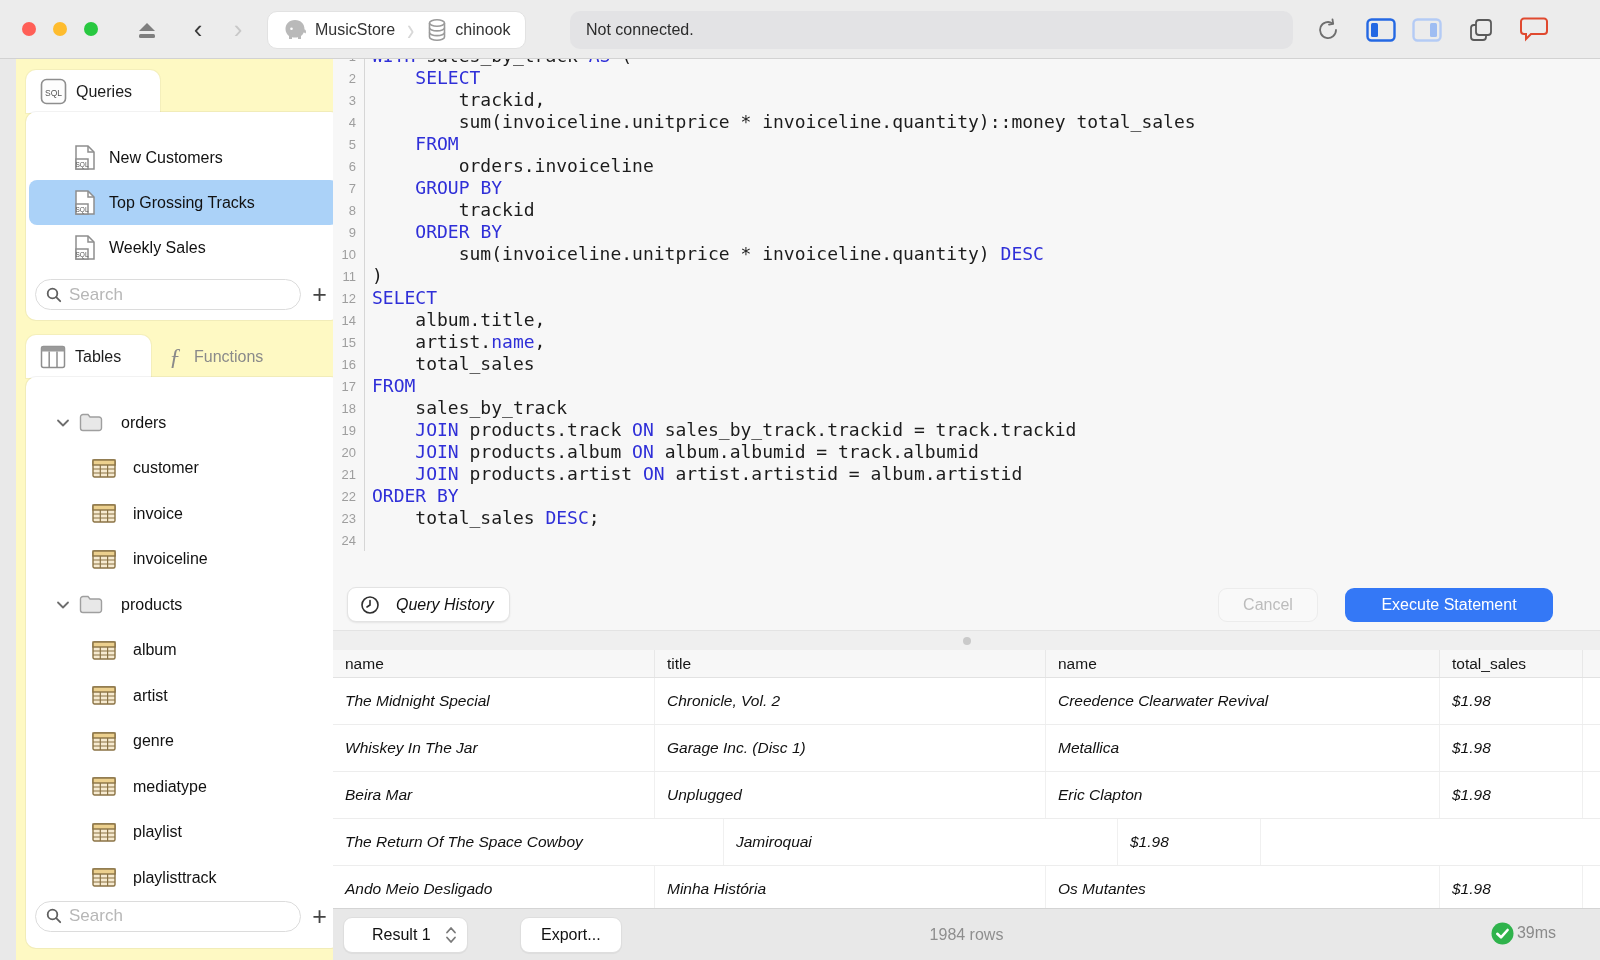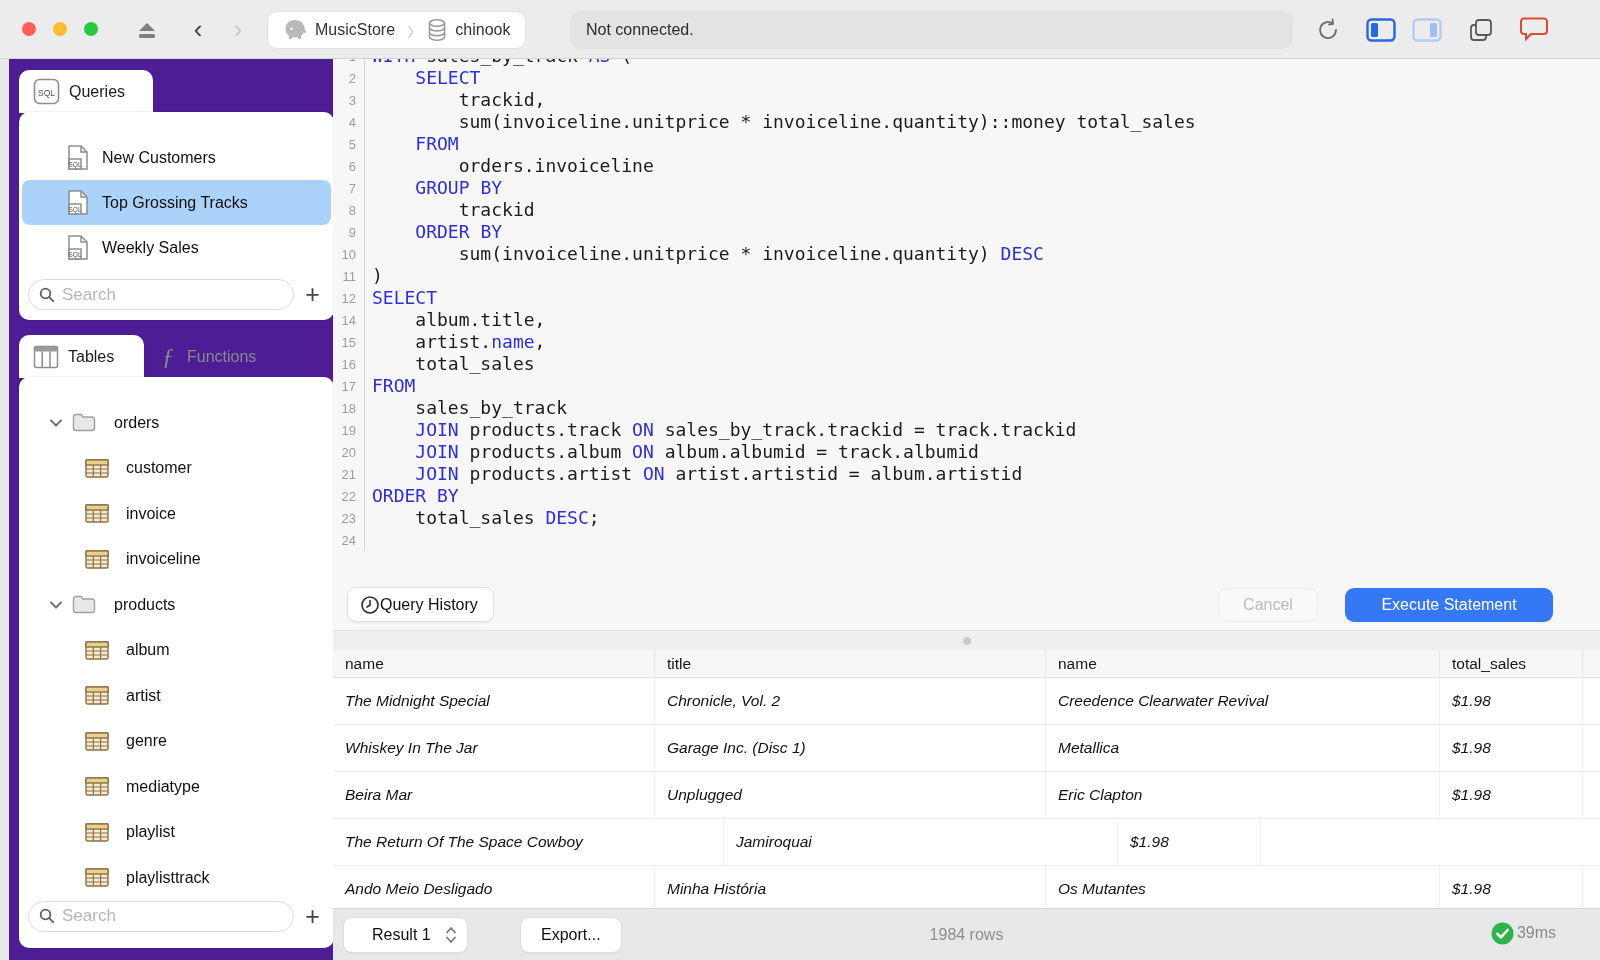--- a/index.html
+++ b/index.html
@@ -22,21 +22,21 @@
   .tl.yellow{left:53px;background:#febc2e;}
   .tl.green{left:84px;background:#28c840;}
   .tb-icon{position:absolute;top:0;height:59px;display:flex;align-items:center;justify-content:center;}
   .nav-chev{font-size:26px;font-weight:400;}
   .breadcrumb{position:absolute;left:267px;top:11px;height:38px;background:#fff;border:1px solid #e2e2e2;border-radius:10px;display:flex;align-items:center;padding:0 14px;gap:8px;}
   .crumb{display:flex;align-items:center;gap:7px;font-size:16px;color:#333;}
   .crumb-sep{color:#d8d8d8;font-size:22px;margin:0 4px;transform:scaleY(1.4);}
   .status-pill{position:absolute;left:570px;top:11px;width:723px;height:38px;background:#e3e3e5;border-radius:10px;display:flex;align-items:center;padding:0 16px;font-size:16px;color:#2b2b2b;}
 
   
-  .sidebar{position:absolute;left:9px;top:59px;width:376px;height:901px;background:#4c1d95;}
+  .sidebar{position:absolute;left:16px;top:59px;width:376px;height:901px;background:#fef9c3;}
   .panel{position:absolute;left:10px;width:315px;background:#fff;border-radius:10px;box-shadow:0 0 0 1px rgba(0,0,0,0.05);}
   .tab{position:absolute;background:#fff;border-radius:10px 10px 0 0;display:flex;align-items:center;gap:9px;padding:0 14px;font-size:16px;color:#1c1c1c;box-shadow:0 0 0 1px rgba(0,0,0,0.04);}
   .tab.ghost{background:transparent;box-shadow:none;color:#8a8a8a;}
   .q-tab{left:10px;top:11px;width:134px;height:43px;}
   .q-panel{top:53px;height:208px;}
   .list{position:absolute;left:0;right:0;top:23px;}
   .q-item{height:45px;display:flex;align-items:center;gap:13px;padding-left:45px;margin:0 3px;border-radius:8px;font-size:16px;color:#111;}
   .q-item.selected{background:var(--sel);}
   .search-row{position:absolute;left:0;right:0;bottom:9px;height:33px;display:flex;align-items:center;padding:0 9px;gap:6px;}
   .search-pill{flex:1;height:31px;border:1px solid #dcdcdc;border-radius:16px;background:#fff;display:flex;align-items:center;padding:0 10px;gap:7px;}
@@ -56,21 +56,21 @@
 
   
   .editor-pane{position:absolute;left:333px;top:59px;width:1267px;height:571px;background:#f7f7f7;overflow:hidden;}
   .code-area{position:absolute;left:0;top:-14px;right:0;}
   .cl{height:22px;display:flex;align-items:center;}
   .ln{flex:0 0 23px;text-align:right;font-size:13px;color:#9e9e9e;font-family:var(--ui-font);}
   .code{flex:1;height:22px;line-height:22px;border-left:1px solid #d6d6d6;margin-left:8px;padding-left:7px;font-family:var(--mono);font-size:18px;color:#1c1c1c;white-space:pre;}
   .code .kw{color:var(--kw);}
   .actions-row{position:absolute;left:0;right:0;bottom:7px;height:36px;}
   .btn{display:flex;align-items:center;justify-content:center;font-size:16px;border-radius:9px;}
-  .qh-btn{position:absolute;left:14px;top:0;height:35px;padding:0 15px 0 12px;background:#fff;border:1px solid #e3e3e3;box-shadow:0 1px 2px rgba(0,0,0,0.08);gap:0;color:#111;}
+  .qh-btn{position:absolute;left:14px;top:0;height:35px;padding:0 15px 0 12px;background:#fff;border:1px solid #e3e3e3;box-shadow:0 1px 2px rgba(0,0,0,0.08);gap:16px;color:#111;font-style:italic;}
   .cancel-btn{position:absolute;right:282px;top:1px;width:100px;height:34px;background:#f9f9f9;border:1px solid #ececec;color:#bcbcbc;}
   .exec-btn{position:absolute;right:47px;top:1px;width:208px;height:34px;background:var(--accent);color:#fff;font-weight:500;}
 
   
   .splitter{position:absolute;left:333px;top:630px;width:1267px;height:20px;background:#efefef;border-top:1px solid #e3e3e3;}
   .grip{position:absolute;left:50%;top:6px;width:8px;height:8px;margin-left:-4px;border-radius:50%;background:#c9c9c9;}
 
   
   .results{position:absolute;left:333px;top:650px;width:1267px;height:258px;background:#fff;overflow:hidden;}
   .rt-head{display:flex;height:28px;background:#f7f7f7;border-bottom:1px solid #e2e2e2;}

